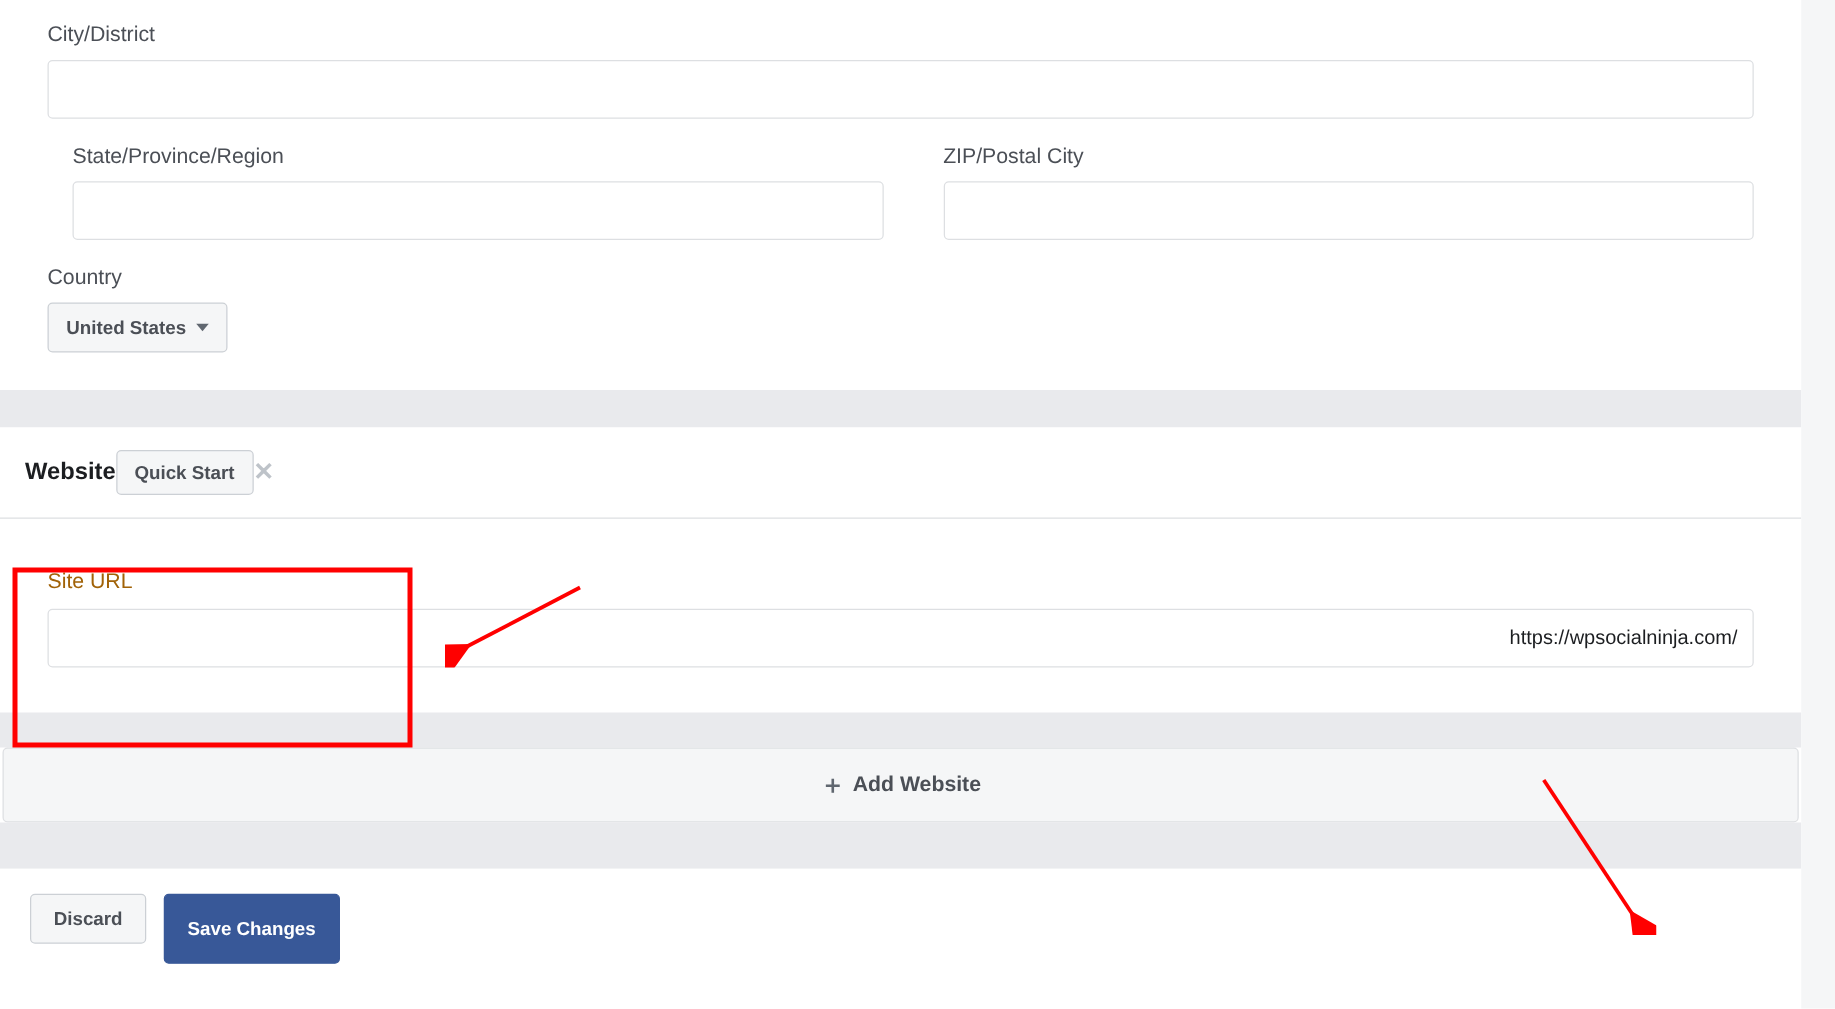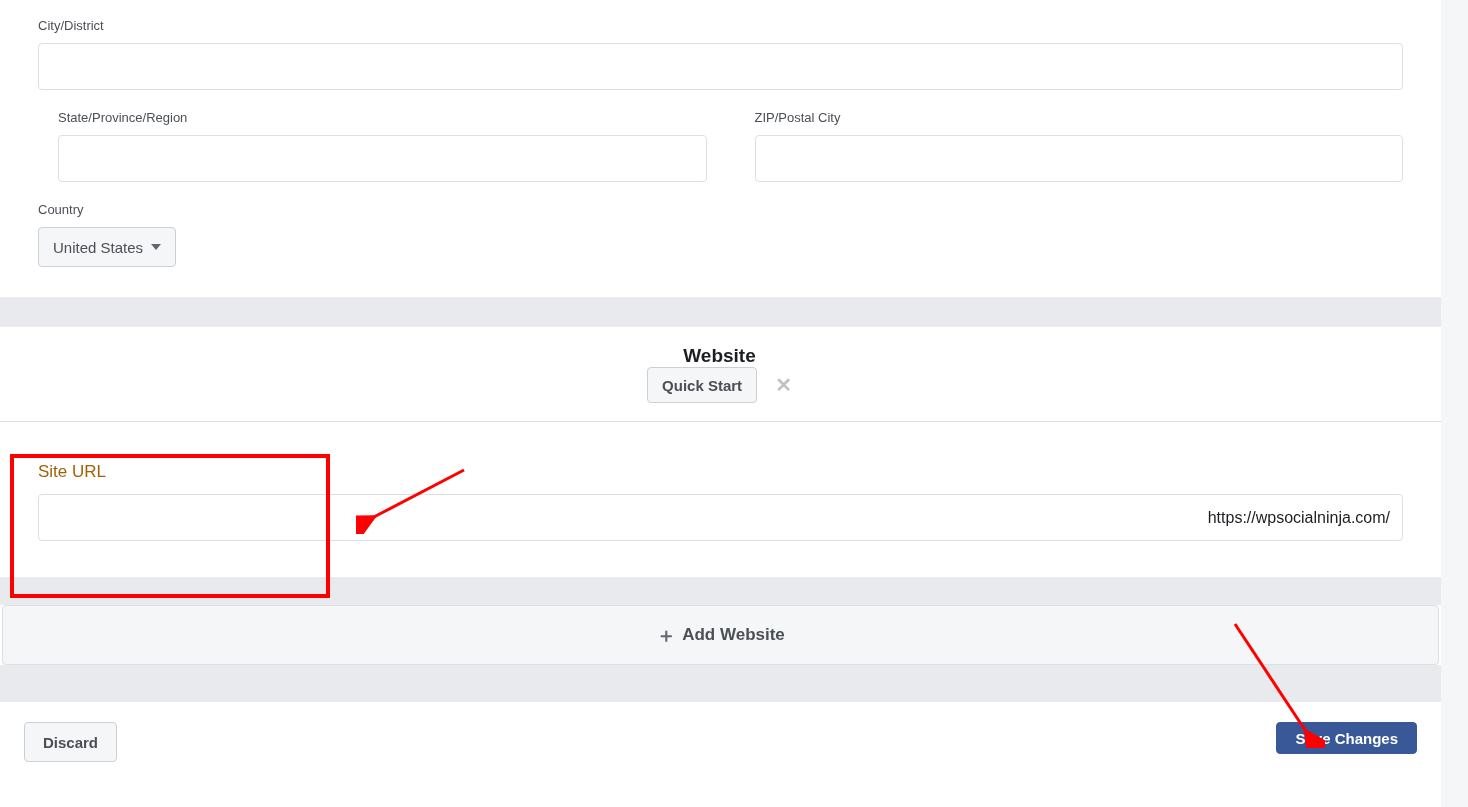--- a/index.html
+++ b/index.html
@@ -26,21 +26,21 @@
       top: 0;
       width: 27px;
       height: 807px;
       background: #f5f6f7;
     }
     .section-address {
       padding: 0 38px 30px 38px;
       background: #fff;
     }
     .field-label {
-      font-size: 13px;
+      font-size: 17px;
       color: #4b4f56;
       margin-bottom: 10px;
       font-weight: 400;
     }
     .text-input {
       width: 100%;
       height: 47px;
       border: 1px solid #dddfe2;
       border-radius: 4px;
       background: #fff;
@@ -62,21 +62,21 @@
     }
     .country-select {
       display: inline-flex;
       align-items: center;
       height: 40px;
       padding: 0 14px;
       background: #f5f6f7;
       border: 1px solid #ccd0d5;
       border-radius: 4px;
       font-size: 15px;
-      font-weight: 400;
+      font-weight: 700;
       color: #4b4f56;
       cursor: pointer;
       gap: 8px;
     }
     .caret-down {
       width: 0;
       height: 0;
       border-left: 5px solid transparent;
       border-right: 5px solid transparent;
       border-top: 6px solid #606770;
@@ -84,34 +84,32 @@
     .separator {
       height: 30px;
       background: #e9eaed;
     }
     .section-website {
       background: #fff;
     }
     .website-header {
       display: flex;
       align-items: center;
-      justify-content: flex-end;
+      justify-content: flex-start;
       padding: 18px 22px 18px 20px;
       border-bottom: 1px solid #dddfe2;
-      flex-direction: column;
     }
     .website-title {
       font-size: 19px;
       font-weight: 700;
       color: #1c1e21;
     }
     .website-header-right {
       display: flex;
       align-items: center;
-      gap: 18px;
     }
     .quick-start-btn {
       height: 36px;
       padding: 0 14px;
       background: #f5f6f7;
       border: 1px solid #ccd0d5;
       border-radius: 4px;
       font-size: 15px;
       font-weight: 700;
       color: #4b4f56;
@@ -155,36 +153,36 @@
       line-height: 1;
     }
     .separator2 {
       height: 37px;
       background: #e9eaed;
     }
     .footer-actions {
       background: #fff;
       padding: 20px 24px 10px 24px;
       display: flex;
-      justify-content: space-between;
+      justify-content: flex-start;
       gap: 14px;
     }
     .discard-btn {
       height: 40px;
       padding: 0 18px;
       background: #f5f6f7;
       border: 1px solid #ccd0d5;
       border-radius: 4px;
       font-size: 15px;
       font-weight: 700;
       color: #4b4f56;
       cursor: pointer;
     }
     .save-btn {
-      height: 32px;
+      height: 56px;
       padding: 0 18px;
       background: #385898;
       border: 1px solid #385898;
       border-radius: 4px;
       font-size: 15px;
       font-weight: 700;
       color: #fff;
       cursor: pointer;
     }
     

